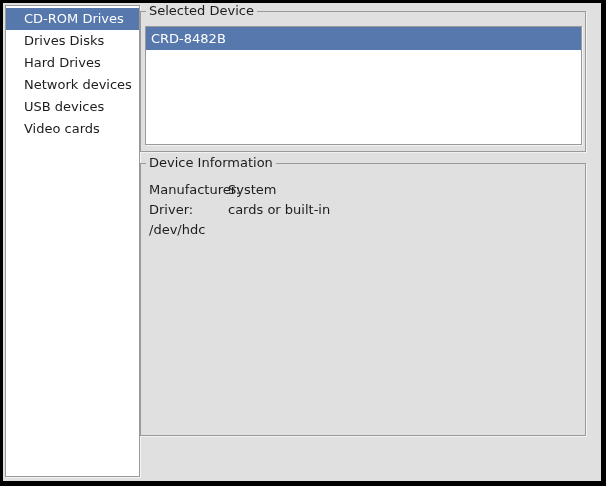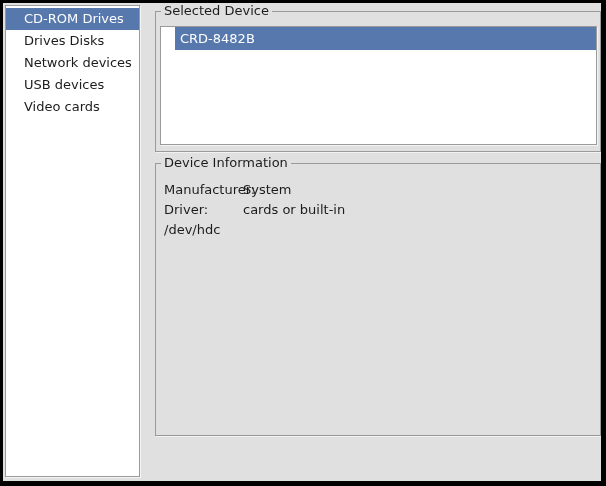--- a/index.html
+++ b/index.html
@@ -45,21 +45,21 @@
     padding-left: 18px;
     white-space: nowrap;
     cursor: default;
   }
   .row.selected {
     background: var(--sel-bg);
     color: var(--sel-fg);
   }
   .frame {
     position: absolute;
-    left: 152px;
+    left: 137px;
     width: 446px;
     border: 1px solid var(--border-gray);
     box-shadow: 1px 1px 0 #f2f2f2;
   }
   .frame-selected-device { top: 8px;  height: 141px; }
   .frame-device-info     { top: 160px; height: 273px; }
   .frame-label {
     position: absolute;
     top: -9px;
     left: 5px;
@@ -67,21 +67,20 @@
     padding: 0 3px;
     line-height: 16px;
     white-space: nowrap;
   }
   .device-list {
     position: absolute;
     left: 4px;
     top: 14px;
     width: 437px;
     height: 119px;
-    padding-left: 14px;
   }
   .device-list .row {
     height: 23px;
     line-height: 23px;
     padding-left: 5px;
     white-space: nowrap;
     cursor: default;
   }
   .info-grid {
     position: absolute;
@@ -95,20 +94,21 @@
   .info-grid .cell { white-space: nowrap; }
 </style>
 </head>
 <body>
 
 <div class="window">
 
   <div class="sidebar list" id="sidebar">
       <div class="row selected">CD-ROM Drives</div>
       <div class="row">Drives Disks</div>
+      <div class="row">Hard Drives</div>
       <div class="row">Network devices</div>
       <div class="row">USB devices</div>
       <div class="row">Video cards</div>
     </div>
 
   <div class="frame frame-selected-device">
     <span class="frame-label">Selected Device</span>
     <div class="device-list list" id="device-list">
         <div class="row selected">CRD-8482B</div>
       </div>

